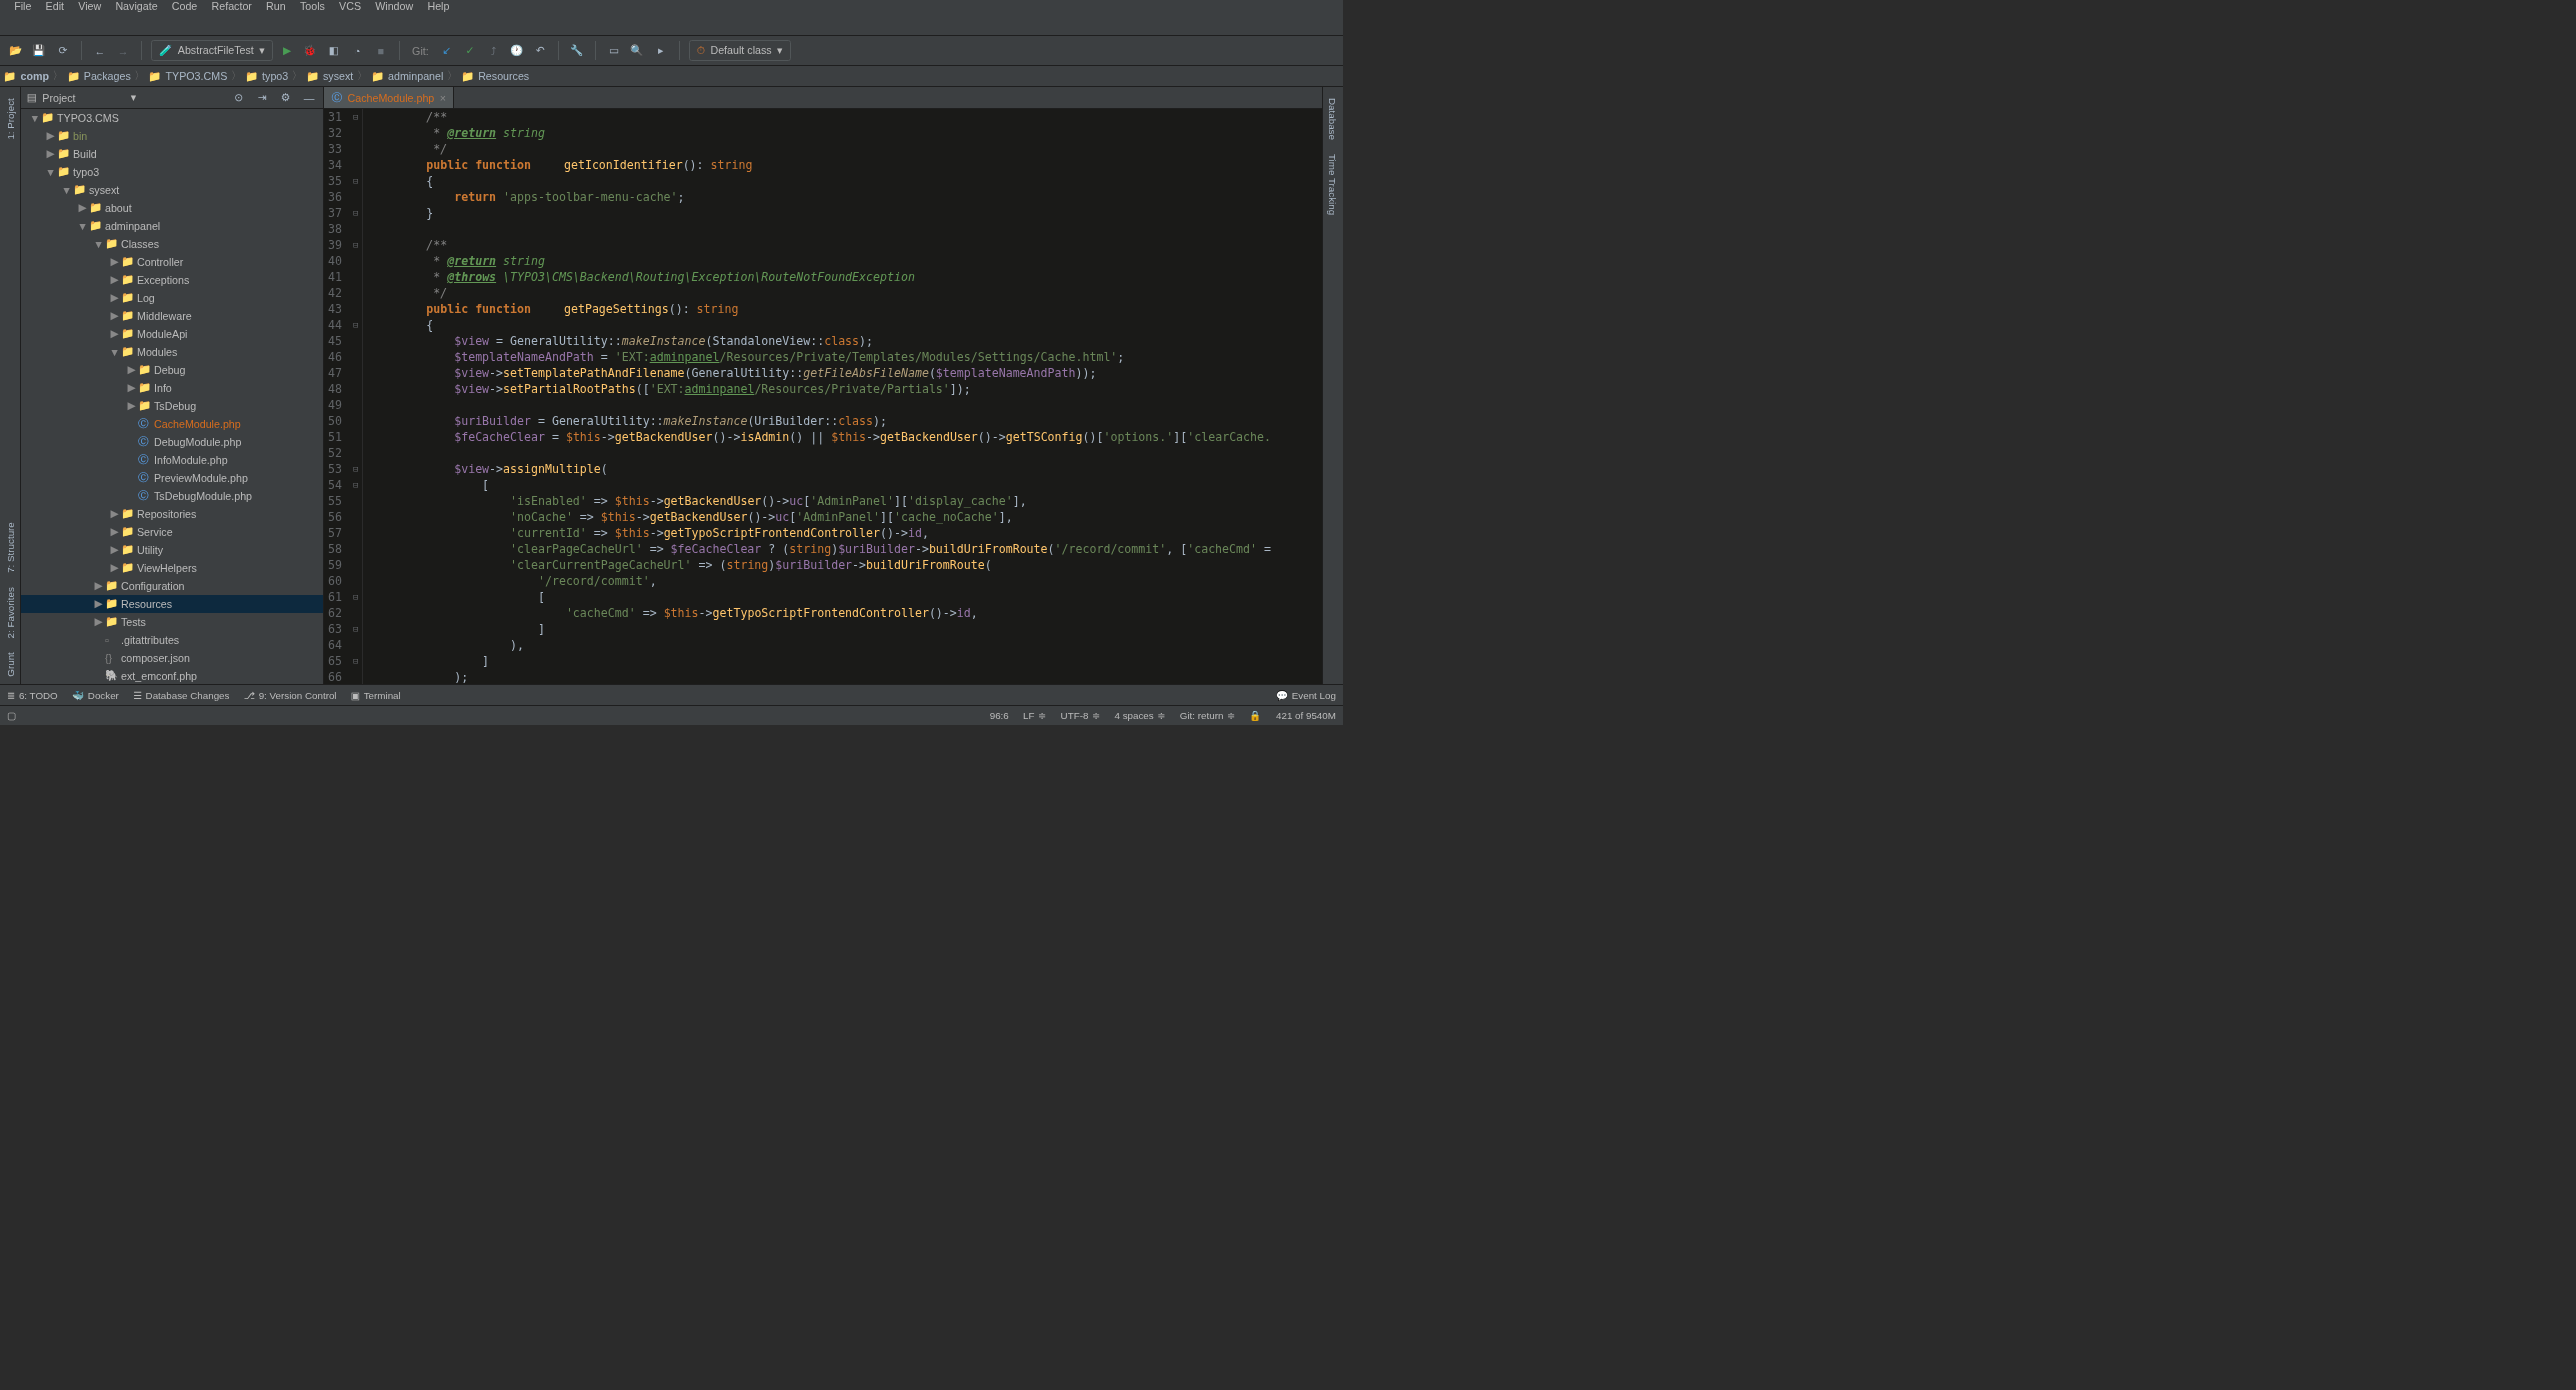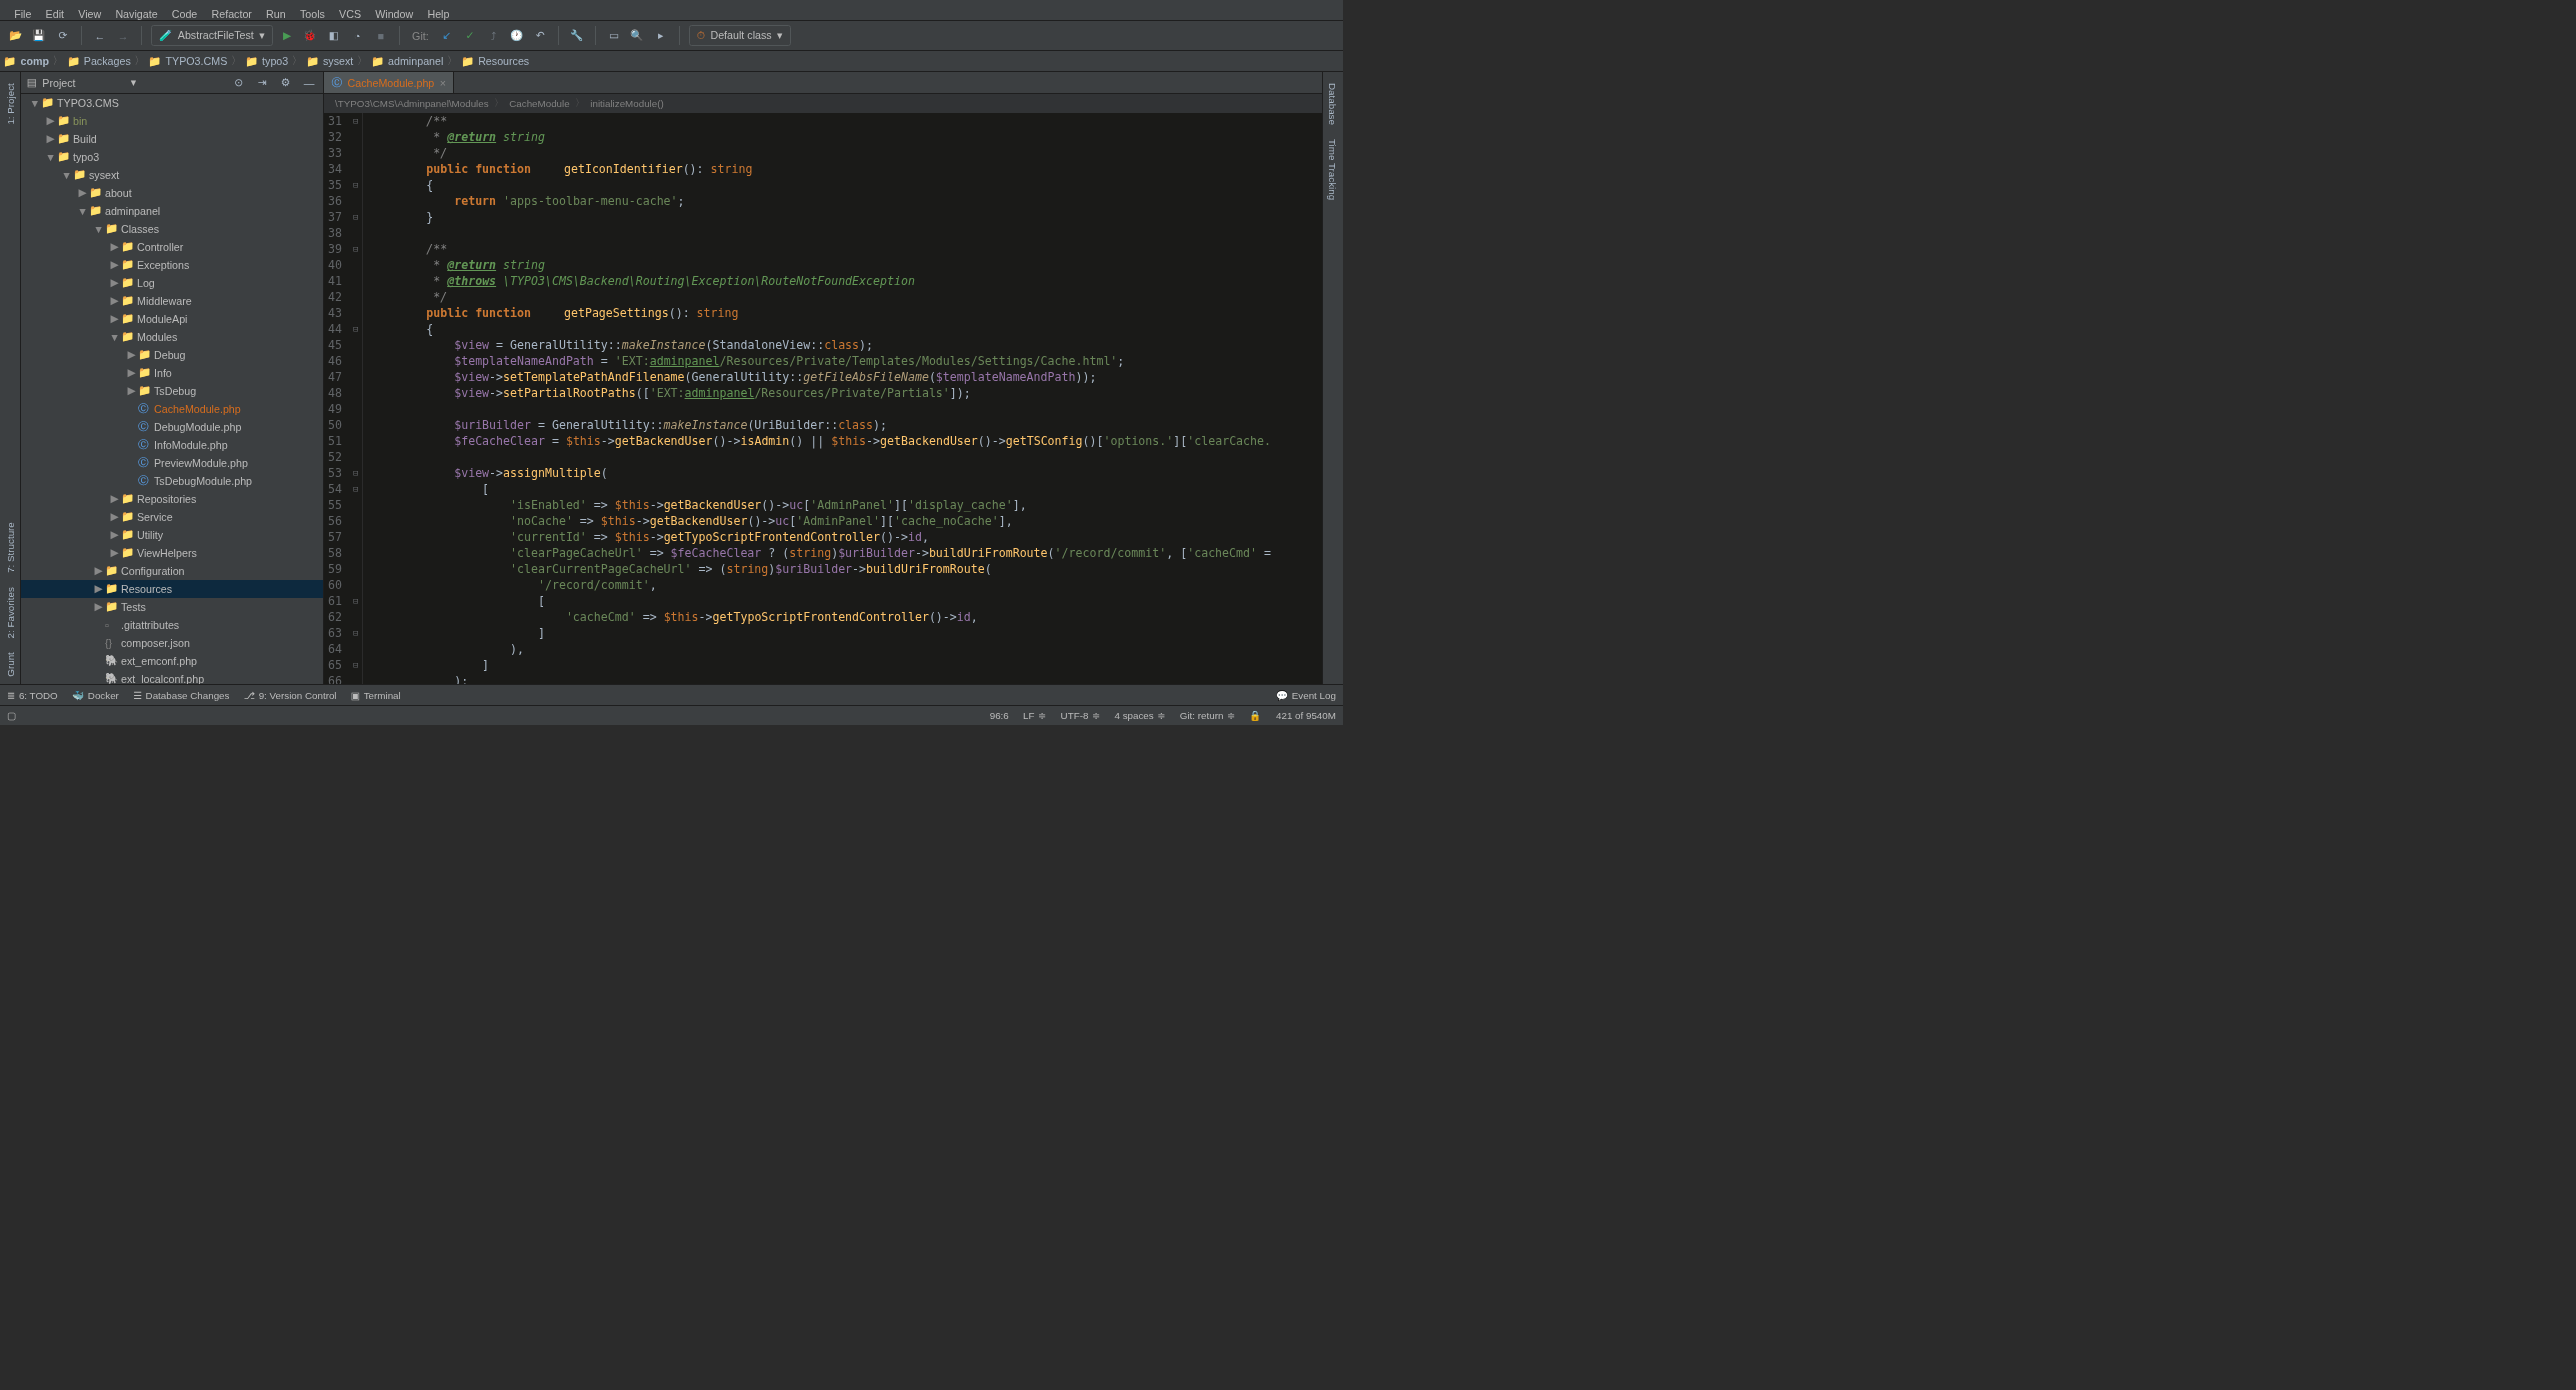--- a/index.html
+++ b/index.html
@@ -9,23 +9,23 @@
   background: #2b2b2b;
   color: #bbbbbb;
   width: 1343px;
   height: 725px;
   overflow: hidden;
   display: flex;
   flex-direction: column;
 }
 .menu-bar {
   background: #3c3f41;
-  height: 21px;
+  height: 36px;
   display: flex;
-  align-items: flex-end;
+  align-items: flex-start;
   padding: 0 7.1px;
   border-bottom: 0.9px solid #1e1e1e;
 }
 .menu-item { padding: 0 7.1px; cursor: pointer; }
 .toolbar {
   background: #3c3f41;
   height: 30px;
   display: flex;
   align-items: center;
   padding: 0 7.1px;
@@ -427,27 +427,20 @@
   </div>
 
   <div class="editor-area">
     <div class="tab-bar">
       <div class="tab active">
         <span class="php-icon">Ⓒ</span>
         <span style="color:#d76d1e">CacheModule.php</span>
         <span class="tab-close">×</span>
       </div>
     </div>
-    <div class="path-bar">
-      <span>\TYPO3\CMS\Adminpanel\Modules</span>
-      <span class="path-sep">〉</span>
-      <span>CacheModule</span>
-      <span class="path-sep">〉</span>
-      <span>initializeModule()</span>
-    </div>
     <div class="code-area">
       <div class="gutter" id="gutter">
           <div class="gutter-line">
             <span>31</span>
           </div>
           <div class="gutter-line">
             <span>32</span>
           </div>
           <div class="gutter-line">
             <span>33</span>

